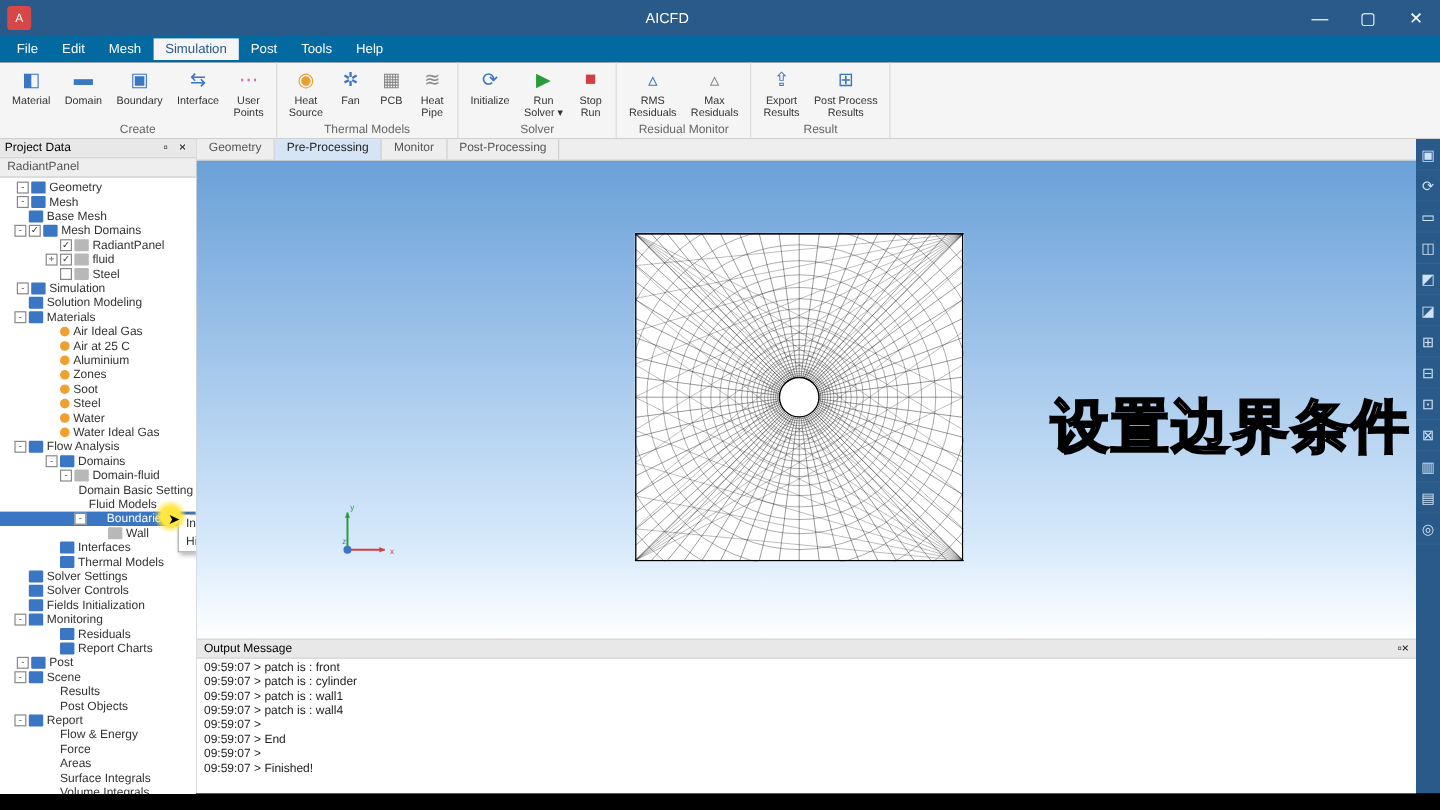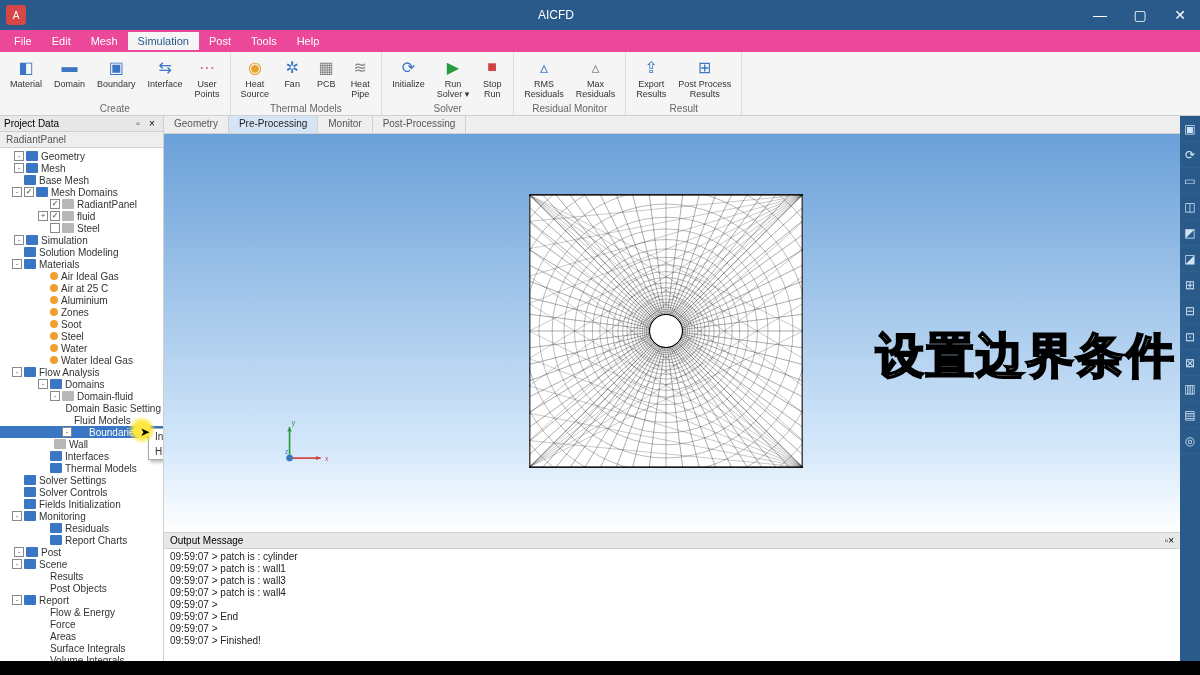--- a/index.html
+++ b/index.html
@@ -6,21 +6,21 @@
 body { background:#000; width:1200px; height:675px; overflow:hidden; position:relative; }
 
 
 .titlebar { height:30px; background:#2a5a8a; display:flex; align-items:center; color:#fff; font-size:12px; }
 .titlebar .logo { width:20px; height:20px; margin:0 6px; background:#d64747; border-radius:3px; display:flex; align-items:center; justify-content:center; font-size:10px; }
 .titlebar .title { flex:1; text-align:center; }
 .titlebar .win-btns { display:flex; }
 .titlebar .win-btn { width:40px; height:30px; display:flex; align-items:center; justify-content:center; font-size:14px; }
 
 
-.menubar { height:22px; background:#ec4899; display:flex; align-items:center; padding:0 4px; font-size:11px; color:#fff; }
+.menubar { height:22px; background:#0369a1; display:flex; align-items:center; padding:0 4px; font-size:11px; color:#fff; }
 .menubar .mitem { padding:3px 10px; cursor:pointer; }
 .menubar .mitem.active { background:#f5f5f5; color:#2a5a8a; }
 
 
 .ribbon { height:64px; background:#f5f5f5; border-bottom:1px solid #d0d0d0; display:flex; }
 .rgroup { border-right:1px solid #dcdcdc; display:flex; flex-direction:column; }
 .rgroup .buttons { flex:1; display:flex; align-items:flex-start; padding:2px 4px 0; }
 .rgroup .glabel { font-size:10px; text-align:center; color:#666; padding:1px 0; }
 .rbtn { display:flex; flex-direction:column; align-items:center; padding:2px 6px; cursor:pointer; min-width:34px; }
 .rbtn .ricon { width:22px; height:22px; margin-bottom:2px; display:flex; align-items:center; justify-content:center; font-size:16px; }
@@ -39,21 +39,21 @@
 .tnode { display:flex; align-items:center; height:12px; padding:0 2px; white-space:nowrap; cursor:default; }
 .tnode .tog { width:10px; height:10px; border:1px solid #888; font-size:8px; line-height:8px; text-align:center; margin-right:2px; color:#555; background:#fff; cursor:pointer; }
 .tnode .tog.none { border:none; }
 .tnode .chk { width:10px; height:10px; border:1px solid #888; margin-right:2px; font-size:8px; line-height:8px; text-align:center; color:#333; background:#fff; }
 .tnode .fold { width:12px; height:10px; margin-right:3px; display:inline-block; }
 .fold.blue { background:#3a76c4; border-radius:1px; }
 .fold.grey { background:#b8b8b8; border-radius:1px; }
 .fold.mat { background:#f0a030; border-radius:50%; width:8px; height:8px; }
 .tnode span.label { }
 .tnode.selected { background:#3a76c4; color:#fff; }
-.ind1{padding-left:14px}.ind2{padding-left:12px}.ind3{padding-left:38px}.ind4{padding-left:50px}.ind5{padding-left:62px}.ind6{padding-left:42px}
+.ind1{padding-left:14px}.ind2{padding-left:12px}.ind3{padding-left:38px}.ind4{padding-left:50px}.ind5{padding-left:62px}.ind6{padding-left:78px}
 
 
 .ctxmenu { position:absolute; left:148px; top:280px; width:84px; background:#fff; border:1px solid #aaa; box-shadow:2px 2px 4px rgba(0,0,0,.3); font-size:10px; z-index:50; }
 .ctxmenu .citem { padding:2px 6px; cursor:pointer; white-space:nowrap; }
 
 
 .cursor-spot { position:absolute; width:28px; height:28px; border-radius:50%; background:radial-gradient(circle,#ffe640 40%,rgba(255,230,64,0) 70%); pointer-events:none; z-index:60; }
 .cursor-arrow { position:absolute; font-size:12px; z-index:61; color:#000; pointer-events:none; }
 
 
@@ -602,23 +602,23 @@
       </div>
       <div class="overlay-text">设置边界条件</div>
     </div>
     <div class="output-header">
       <span>Output Message</span>
       <span class="spacer"></span>
       <span class="hbtn">▫</span>
       <span class="hbtn">×</span>
     </div>
     <div class="output" id="output">
+        <div class="line">09:59:07 &gt; patch is : front</div>
         <div class="line">09:59:07 &gt; patch is : cylinder</div>
         <div class="line">09:59:07 &gt; patch is : wall1</div>
-        <div class="line">09:59:07 &gt; patch is : wall3</div>
         <div class="line">09:59:07 &gt; patch is : wall4</div>
         <div class="line">09:59:07 &gt;</div>
         <div class="line">09:59:07 &gt; End</div>
         <div class="line">09:59:07 &gt;</div>
         <div class="line">09:59:07 &gt; Finished!</div>
       </div>
   </div>
 
   <div class="right-rail" id="rightrail">
       <div class="rail-btn">▣</div>

